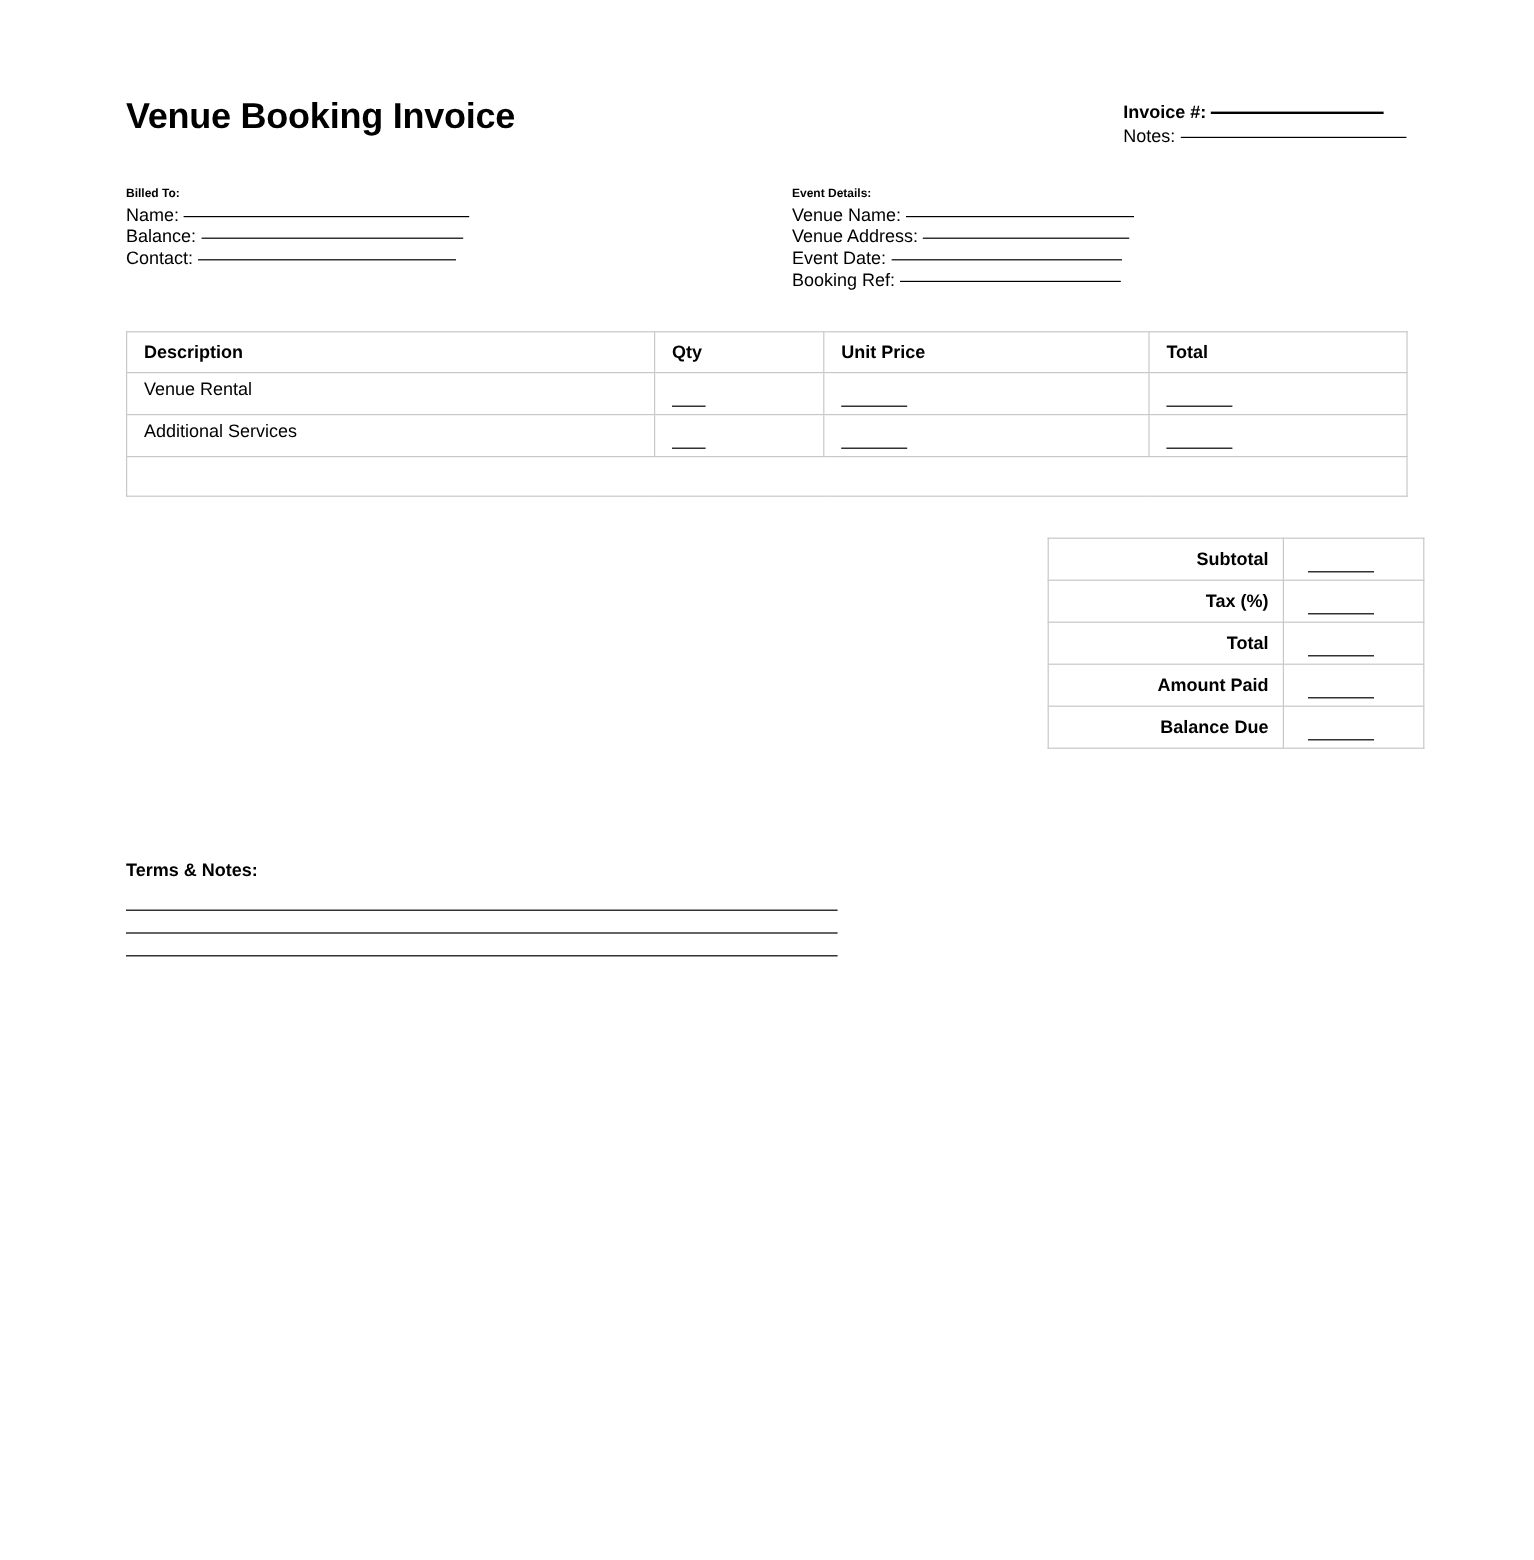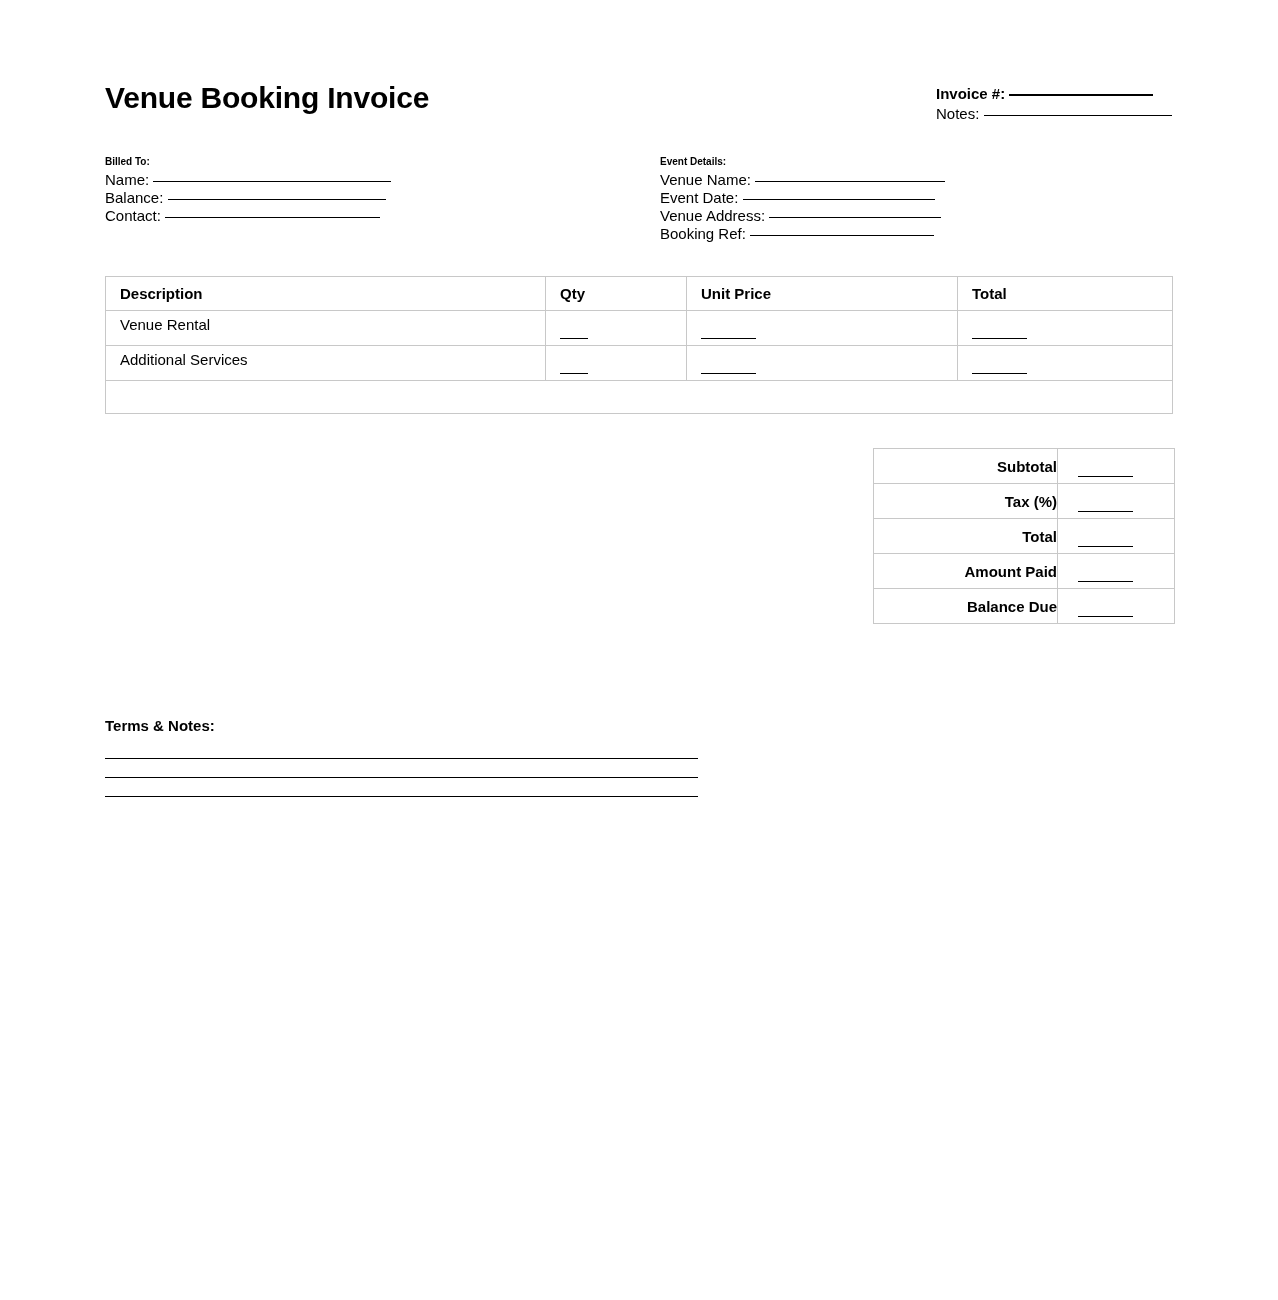--- a/index.html
+++ b/index.html
@@ -142,20 +142,21 @@
   }
   .totals td {
     border: 1px solid #c8c8c8;
     padding: 0;
     height: 34px;
   }
   .totals td.tl {
     text-align: right;
     font-size: 15px;
     font-weight: bold;
+    padding-right: 12px;
     width: 183px;
     vertical-align: middle;
   }
   .totals td.tv {
     position: relative;
     width: 116px;
   }
   .totals td.tv .cellblank {
     position: absolute;
     left: 20px;
@@ -220,26 +221,26 @@
     </div>
   </div>
 
   <div class="party venue">
     <div class="party-title">Event Details:</div>
     <div class="party-row">
       <span>Venue Name:</span>
       <span class="blank" style="width:190px;"></span>
     </div>
     <div class="party-row">
+      <span>Venue Address:</span>
+      <span class="blank" style="width:172px;"></span>
+    </div>
+    <div class="party-row">
       <span>Event Date:</span>
       <span class="blank" style="width:192px;"></span>
-    </div>
-    <div class="party-row">
-      <span>Venue Address:</span>
-      <span class="blank" style="width:172px;"></span>
     </div>
     <div class="party-row">
       <span>Booking Ref:</span>
       <span class="blank" style="width:184px;"></span>
     </div>
   </div>
 
   <table class="items">
     <colgroup>
       <col class="col-desc">

